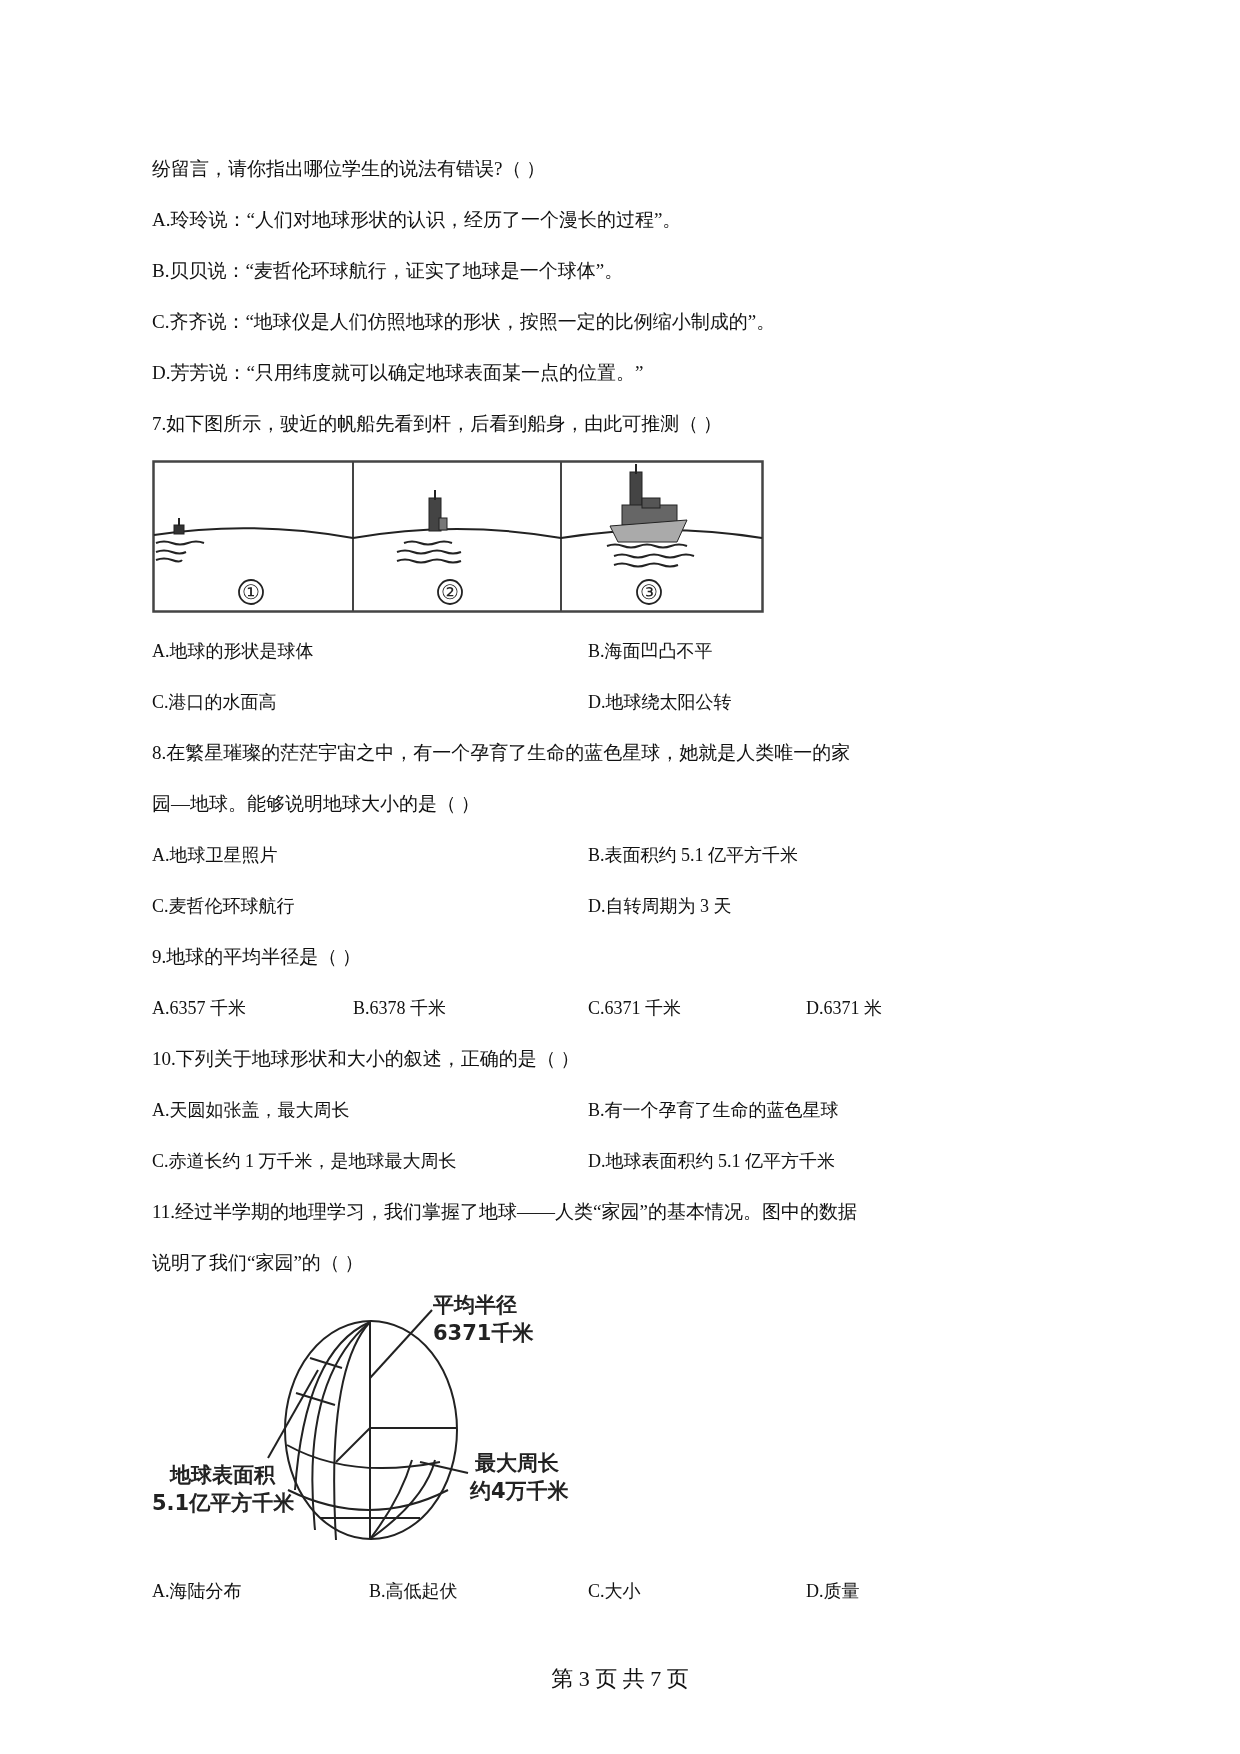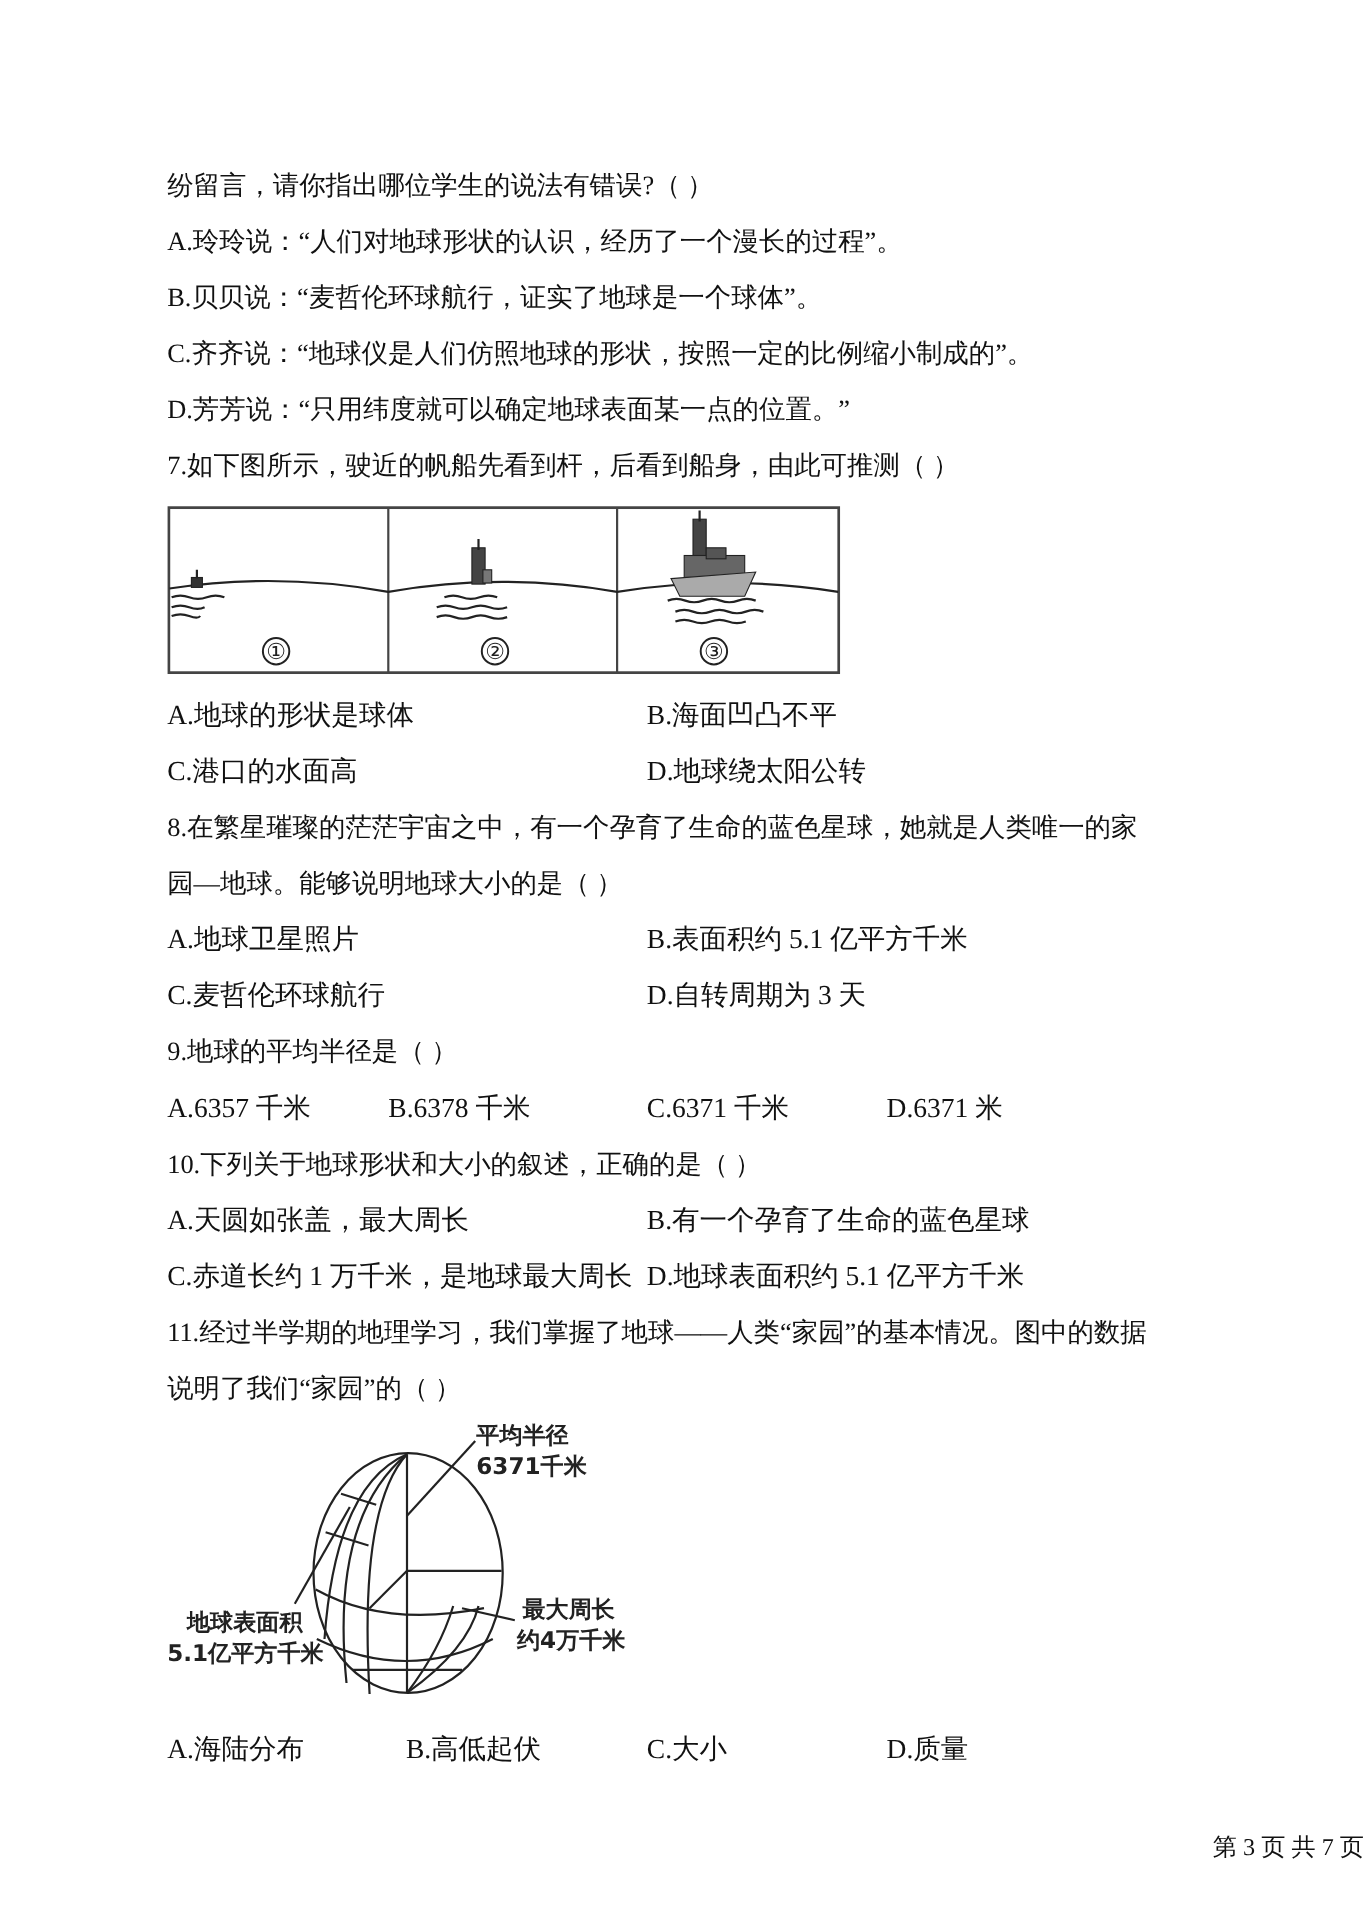--- a/index.html
+++ b/index.html
@@ -1,22 +1,22 @@
 <!DOCTYPE html>
 <html><head>
 <meta charset="utf-8">
 <style>
   html, body { margin:0; padding:0; background:#ffffff; }
   body { width:1240px; height:1754px; position:relative; overflow:hidden;
          font-family:"Liberation Serif","DejaVu Serif",serif; color:#111; }
-  .line { position:absolute; left:152px; font-size:24px; line-height:30px; white-space:nowrap; }
-  .opt { position:absolute; font-size:25px; line-height:30px; white-space:nowrap; }
+  .line { position:absolute; left:152px; font-size:19px; line-height:30px; white-space:nowrap; }
+  .opt { position:absolute; font-size:18px; line-height:30px; white-space:nowrap; }
   #ship-fig { position:absolute; left:152px; top:460px; width:612px; height:153px; }
   #globe-fig { position:absolute; left:150px; top:1290px; width:460px; height:270px; }
-  .footer { position:absolute; left:0; width:1240px; top:1664px; text-align:right; font-size:22px; line-height:30px; }
+  .footer { position:absolute; left:0; width:1240px; top:1664px; text-align:center; font-size:22px; line-height:30px; }
 </style>
 </head>
 <body>
 
 <div class="line" style="top:154px">纷留言，请你指出哪位学生的说法有错误?（    ）</div>
 <div class="line" style="top:205px">A.玲玲说：“人们对地球形状的认识，经历了一个漫长的过程”。</div>
 <div class="line" style="top:256px">B.贝贝说：“麦哲伦环球航行，证实了地球是一个球体”。</div>
 <div class="line" style="top:307px">C.齐齐说：“地球仪是人们仿照地球的形状，按照一定的比例缩小制成的”。</div>
 <div class="line" style="top:358px">D.芳芳说：“只用纬度就可以确定地球表面某一点的位置。”</div>
 

